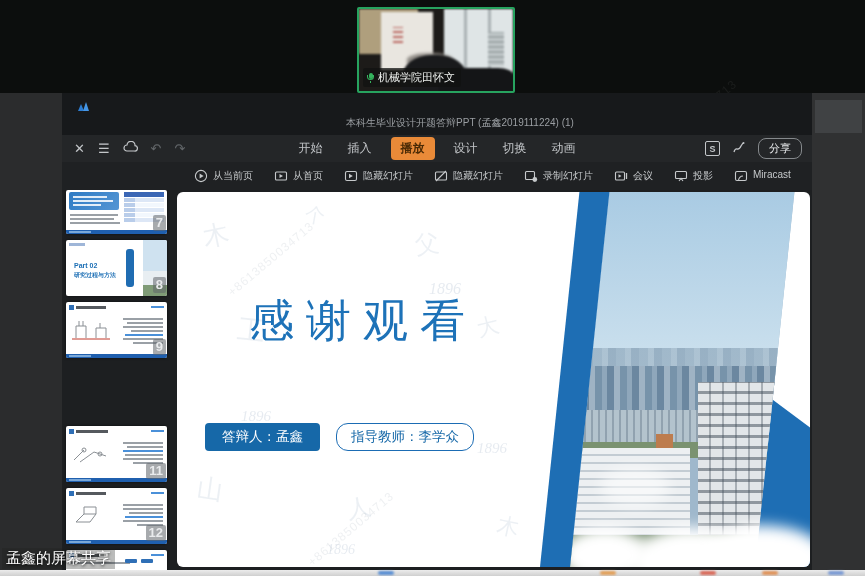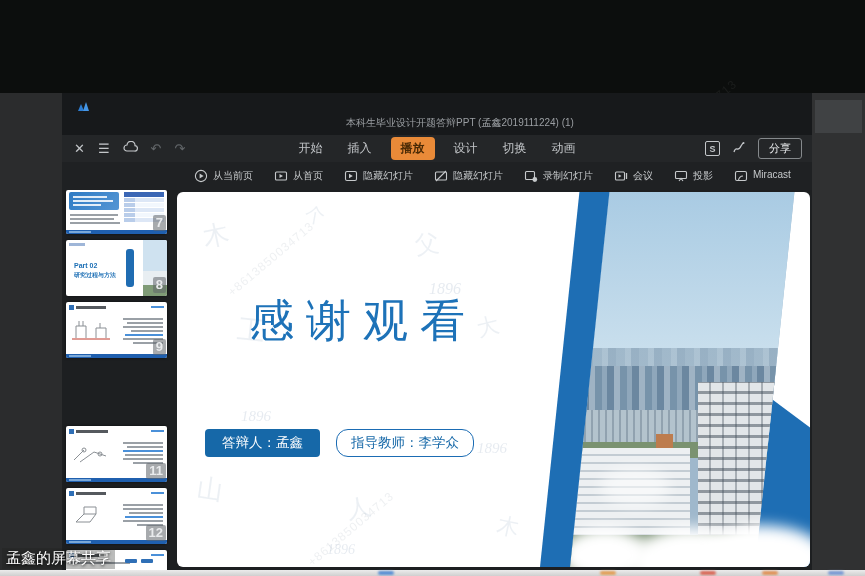--- a/index.html
+++ b/index.html
@@ -55,21 +55,21 @@
   #menubar{position:absolute;left:0;top:42px;width:750px;height:27px;background:#242628;}
   .mb-left{position:absolute;left:12px;top:0;height:27px;display:flex;align-items:center;gap:13px;}
   .mb-ic{color:#c3c6c9;font-size:13px;line-height:1;cursor:default;}
   .mb-ic.dim{color:#63676a;}
   #tabs{position:absolute;left:0;right:0;top:0;height:27px;display:flex;align-items:center;justify-content:center;gap:13px;}
   .tab{font-size:12px;color:#c3c6c9;padding:3px 6px;}
   .tab.active{background:#e98a38;color:#4a2a05;border-radius:4px;padding:3px 10px;font-weight:bold;}
   .mb-right{position:absolute;right:10px;top:0;height:27px;display:flex;align-items:center;gap:12px;}
   .sbox{width:13px;height:13px;border:1.5px solid #c3c6c9;border-radius:2px;color:#c3c6c9;
         font-size:9px;display:flex;align-items:center;justify-content:center;font-weight:bold;}
-  #share-btn{border:1px solid #85898c;border-radius:3px;color:#e8eaec;font-size:11px;padding:2px 10px;}
+  #share-btn{border:1px solid #85898c;border-radius:8px;color:#e8eaec;font-size:11px;padding:2px 10px;}
 
   
   #toolbar{position:absolute;left:0;top:69px;width:750px;height:28px;background:#1f2123;
            display:flex;align-items:center;gap:21px;padding-left:132px;box-sizing:border-box;}
   .tool{display:flex;align-items:flex-start;gap:5px;color:#c6c9cb;font-size:10px;white-space:nowrap;}
   .tool svg{display:block;}
 
   
   #workspace{position:absolute;left:0;top:97px;width:750px;height:380px;overflow:hidden;}
   #thumb-panel{position:absolute;left:0;top:0;width:112px;height:380px;}
@@ -109,21 +109,21 @@
 
   
   #slide{position:absolute;left:115px;top:2px;width:633px;height:375px;background:#ffffff;
          border-radius:6px;overflow:hidden;}
   .glyph{position:absolute;color:#aebfd2;opacity:0.22;pointer-events:none;}
   .g1896{font-family:"Liberation Serif",serif;font-style:italic;opacity:0.35;color:#b9c6d6;}
 
   #slide-title{position:absolute;left:0;top:104px;width:372px;text-align:center;color:#1d72b8;font-weight:normal;}
   #slide-title .l1{font-size:45px;letter-spacing:12px;line-height:1.1;}
   #slide-title .l2{font-size:38px;letter-spacing:1px;line-height:1.25;}
-  #badges{position:absolute;left:28px;top:237px;display:flex;gap:16px;align-items:center;}
+  #badges{position:absolute;left:28px;top:231px;display:flex;gap:16px;align-items:center;}
   #badge1{background:#1668a8;color:#fff;font-size:13.5px;padding:5px 17px;border-radius:4px;}
   #badge2{background:#fff;color:#1668a8;font-size:13.5px;padding:4px 14px;border-radius:12px;border:1.5px solid #1b6cb4;}
 
   
   #band-b{position:absolute;left:505px;top:205px;width:128px;height:170px;background:#1e6eb4;
           clip-path:polygon(68% 0,100% 18%,100% 100%,0 100%);}
   #photo{position:absolute;left:393px;top:0;width:185px;height:375px;overflow:hidden;
          transform:skewX(-6deg);transform-origin:left bottom;background:#9fb8cc;}
   #photo-inner{position:absolute;left:0;top:0;width:230px;height:375px;
                transform:skewX(6deg);transform-origin:left bottom;}
@@ -160,20 +160,43 @@
 </head>
 <body>
 
 <div id="stage">
 
   <span class="wm-dark" style="left:-6px;top:300px;">+8613850034713</span>
   <span class="wm-dark" style="left:180px;top:150px;">385009</span>
   <span class="wm-dark" style="left:640px;top:110px;">+8613850034713</span>
   <span class="wm-dark" style="left:760px;top:330px;">385009</span>
 
+  <div id="webcam">
+    <div class="scene">
+      <div class="cam-curtain"></div>
+      <div class="cam-wall"></div>
+      <div class="cam-mark"></div>
+      <div class="cam-window">
+        <div class="cam-mullion" style="left:30%;"></div>
+        <div class="cam-mullion" style="left:64%;"></div>
+      </div>
+      <div class="cam-grille"></div>
+      <div class="cam-hair"></div>
+      <div class="cam-person"></div>
+      <div class="cam-shoulder"></div>
+    </div>
+    <div id="webcam-label">
+      <div class="mic">
+        <i class="cap"></i>
+          <i class="arc"></i>
+          <i class="stem"></i>
+      </div>
+      <span>机械学院田怀文</span>
+    </div>
+  </div>
 
   <div id="shared">
     <div id="left-strip"></div>
     <div id="right-strip">
       <div id="right-topbox"></div>
     </div>
 
     <div id="ppt">
 
       <div id="titlebar">

